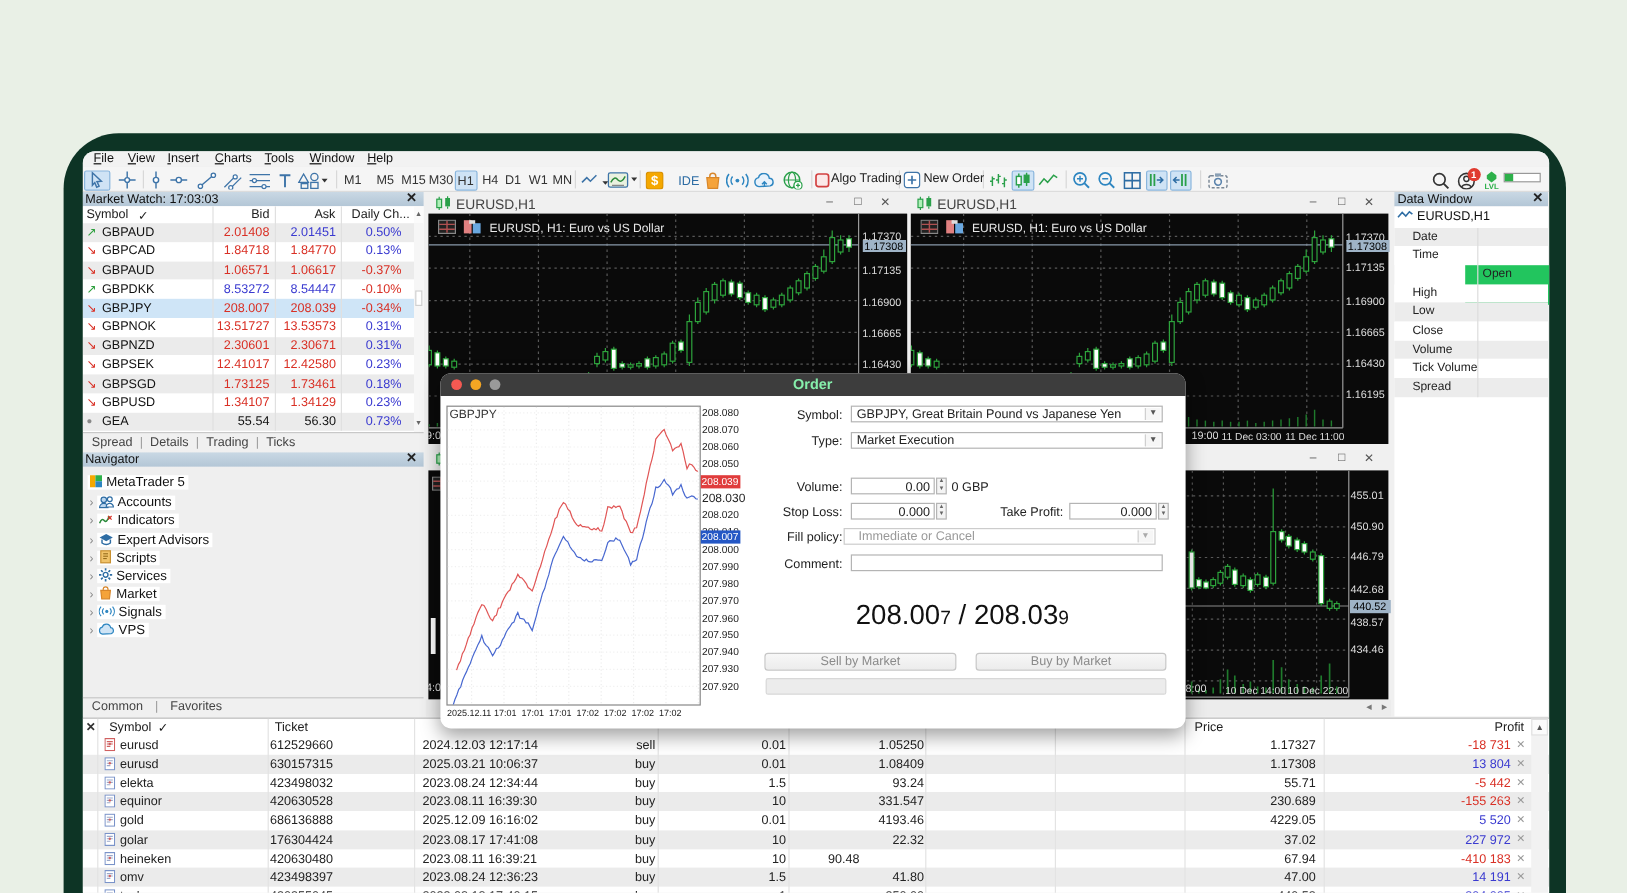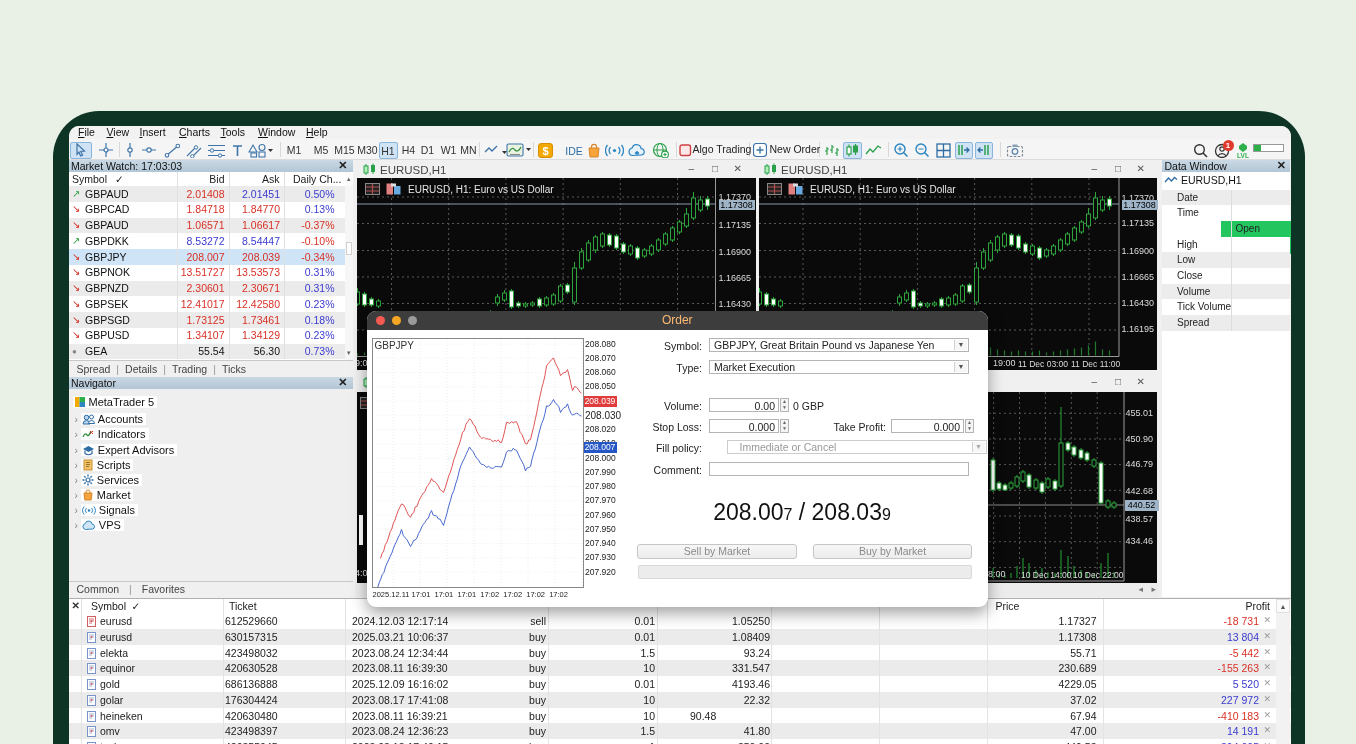--- a/index.html
+++ b/index.html
@@ -1141,21 +1141,21 @@
 <div class="abs" style="left:1034.5px;top:0;width:1px;height:147px;background:#e3e3e3"></div>
 <div class="abs" style="left:1207.5px;top:0;width:14px;height:147px;background:#f2f2f2">
         <div style="height:14px;text-align:center;font-size:7px;color:#555;line-height:14px;background:#fbfbfb;border:1px solid #e0e0e0">▲</div>
       </div>
     </div>
 <div class="abs" style="left:298px;top:185px;width:621.5px;height:295.5px;border-radius:9px;box-shadow:0 6px 16px rgba(0,0,0,0.38);background:#fff">
       <div class="abs" style="left:0;top:0;width:100%;height:18.5px;background:#3d3d3d;border-radius:9px 9px 0 0">
         <div class="abs" style="left:9px;top:5px;width:9px;height:9px;border-radius:5px;background:#f45952"></div>
         <div class="abs" style="left:25px;top:5px;width:9px;height:9px;border-radius:5px;background:#f5a623"></div>
         <div class="abs" style="left:41px;top:5px;width:9px;height:9px;border-radius:5px;background:#9a9a9a"></div>
-        <div style="text-align:center;font-size:12px;font-weight:normal;color:#fdba74;line-height:19px">Order</div>
+        <div style="text-align:center;font-size:12px;font-weight:bold;color:#86efac;line-height:19px">Order</div>
       </div>
       <div class="abs" style="left:5px;top:27px;width:212.5px;height:250px;border:1px solid #888;background:#fff">
         <svg width="210.5" height="248" viewBox="0 0 210.5 248" style="position:absolute;left:0;top:0">
           <line x1="20" y1="0" x2="20" y2="248" stroke="#ececec" stroke-width="1" stroke-dasharray="1,2"></line>
           <line x1="47" y1="0" x2="47" y2="248" stroke="#ececec" stroke-width="1" stroke-dasharray="1,2"></line>
           <line x1="74" y1="0" x2="74" y2="248" stroke="#ececec" stroke-width="1" stroke-dasharray="1,2"></line>
           <line x1="101" y1="0" x2="101" y2="248" stroke="#ececec" stroke-width="1" stroke-dasharray="1,2"></line>
           <line x1="128" y1="0" x2="128" y2="248" stroke="#ececec" stroke-width="1" stroke-dasharray="1,2"></line>
           <line x1="155" y1="0" x2="155" y2="248" stroke="#ececec" stroke-width="1" stroke-dasharray="1,2"></line>
           <line x1="182" y1="0" x2="182" y2="248" stroke="#ececec" stroke-width="1" stroke-dasharray="1,2"></line>
@@ -1225,19 +1225,19 @@
         <b>▼</b>
       </div>
       <span class="flabel" style="left:409.5px;top:110px;width:110px">Take Profit:</span>
       <div class="field" style="left:524.5px;top:108px;width:73px;height:14px">
         <span class="abs" style="right:3px;top:1px">0.000</span>
       </div>
       <div class="spin" style="left:598.5px;top:108px;width:9px;height:14px;border:1px solid #b4b4b4;background:#f4f4f4">
         <b>▲</b>
         <b>▼</b>
       </div>
-      <div class="field" style="left:360px;top:129px;width:260px;height:14px;padding-left:12px;color:#999;border-color:#ccc">Immediate or Cancel<span class="combo-arrow" style="color:#aaa">▼</span></div>
+      <div class="field" style="left:336px;top:129px;width:260px;height:14px;padding-left:12px;color:#999;border-color:#ccc">Immediate or Cancel<span class="combo-arrow" style="color:#aaa">▼</span></div>
       <div class="field" style="left:342.5px;top:151px;width:260px;height:14px"></div>
       <div class="abs" style="left:275.5px;top:188px;width:320px;text-align:center;font-size:23px;color:#111">208.00<span style="font-size:16px">7</span> / 208.03<span style="font-size:16px">9</span></div>
       <div class="btn" style="left:270.5px;top:233px;width:160px">Sell by Market</div>
       <div class="btn" style="left:446.5px;top:233px;width:159px">Buy by Market</div>
       <div class="abs" style="left:271.5px;top:254px;width:334px;height:14px;background:#ececec;border:1px solid #d8d8d8;border-radius:2px"></div>
     </div>
 </div>
 </body></html>

